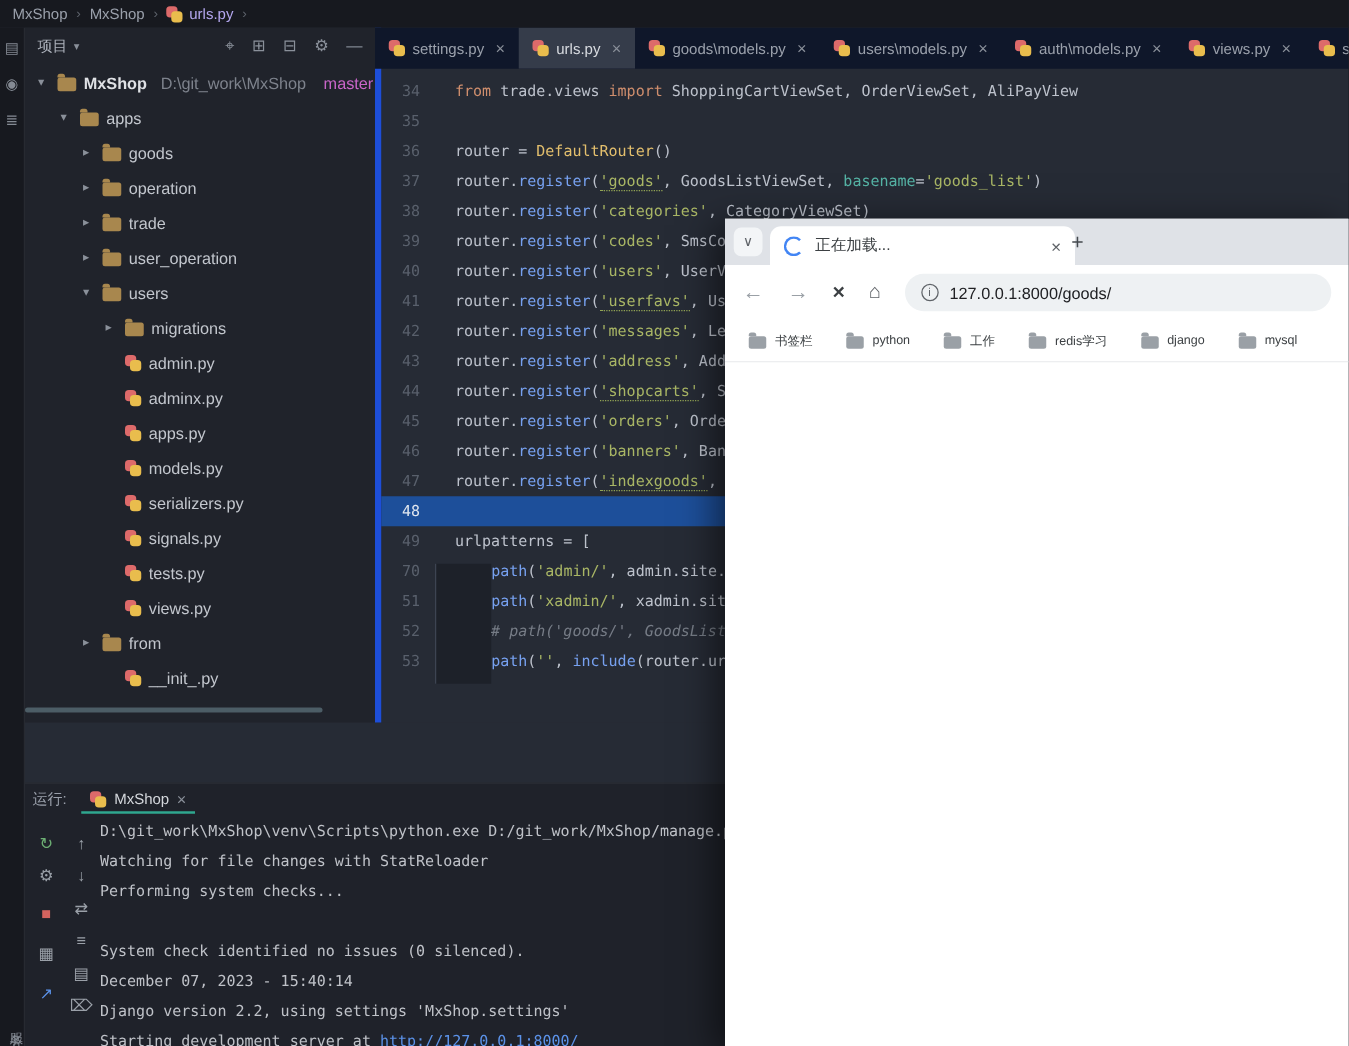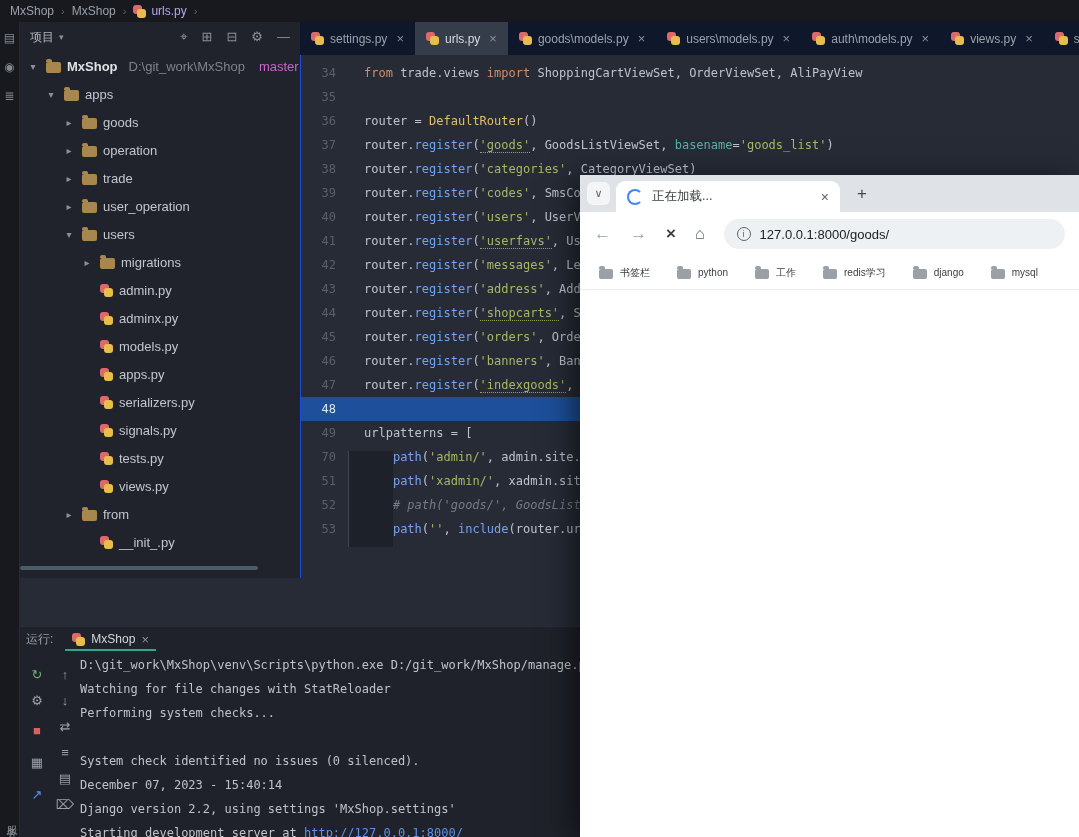--- a/index.html
+++ b/index.html
@@ -17,21 +17,21 @@
   
   .toolstrip{position:absolute;left:0;top:22px;width:19px;height:815px;background:#17191f;
              border-right:1px solid #272a31;z-index:4;}
   #stripIcons{display:flex;flex-direction:column;align-items:center;gap:17px;padding-top:10px;}
   .strip-icon{color:#848a93;font-size:12px;line-height:12px;cursor:pointer;}
   .strip-bottom{position:absolute;bottom:16px;left:0;width:19px;text-align:center;color:#848a93;
                 font-size:11px;writing-mode:vertical-rl;letter-spacing:2px;}
 
   
   #projectPanel{position:absolute;left:20px;top:22px;width:280px;height:556px;background:#20232b;
-                border-right:1px solid #1d4ed8;overflow:hidden;z-index:3;}
+                border-right:5px solid #1d4ed8;overflow:hidden;z-index:3;}
   .panel-header{height:30px;display:flex;align-items:center;padding:0 10px;font-size:12px;color:#adb2bc;}
   .panel-title{display:flex;align-items:center;gap:5px;cursor:pointer;}
   .caret{color:#8a909a;font-size:9px;}
   .panel-icons{margin-left:auto;display:flex;gap:14px;color:#8a909a;font-size:13px;}
   .panel-icons span{cursor:pointer;}
   .tree{font-size:13px;color:#c2c6cd;white-space:nowrap;}
   .tree-row{height:28px;display:flex;align-items:center;gap:6px;cursor:pointer;box-sizing:border-box;}
   .chev{width:14px;flex:none;text-align:center;color:#8a909a;font-size:10px;}
   .folder-ic{width:15px;height:11px;background:#a8874e;border-radius:2px;position:relative;flex:none;margin-top:2px;}
   .folder-ic::before{content:"";position:absolute;top:-3px;left:0;width:6px;height:3px;background:#a8874e;
@@ -87,21 +87,21 @@
            font-family:"DejaVu Sans Mono",monospace;font-size:12px;color:#bfc2c8;}
   .cline{height:24px;line-height:24px;white-space:pre;}
   .clink{color:#5b92e8;text-decoration:underline;cursor:pointer;}
 
   
   #browser{position:absolute;left:580px;top:175px;width:499px;height:662px;background:#fff;
            box-shadow:-7px 5px 28px rgba(0,0,0,.55);z-index:20;}
   .b-tabstrip{position:relative;height:37px;background:#dfe2e7;}
   .b-chevbtn{position:absolute;left:7px;top:7px;width:23px;height:23px;background:#f3f5f7;border-radius:6px;
              display:flex;align-items:center;justify-content:center;color:#5f6368;font-size:11px;cursor:pointer;}
-  .b-tab{position:absolute;left:36px;top:6px;width:224px;height:31px;background:#fff;border-radius:9px 9px 0 0;
+  .b-tab{position:absolute;left:36px;top:6px;width:244px;height:31px;background:#fff;border-radius:9px 9px 0 0;
          display:flex;align-items:center;gap:9px;padding:0 11px;box-sizing:border-box;cursor:pointer;justify-content:center;}
   .spinner{width:12px;height:12px;border:2px solid #4285f4;border-right-color:transparent;border-radius:50%;
            flex:none;animation:spin 1s linear infinite;}
   @keyframes spin{to{transform:rotate(360deg);}}
   .b-tab-title{font-size:12.5px;color:#3c4043;flex:1;overflow:hidden;white-space:nowrap;}
   .b-tab-x{color:#5f6368;font-size:14px;cursor:pointer;}
   .b-plus{position:absolute;left:270px;top:7px;width:24px;height:24px;display:flex;align-items:center;
           justify-content:center;font-size:17px;color:#454a4f;cursor:pointer;}
   .b-toolbar{height:44px;background:#fff;display:flex;align-items:center;gap:19px;padding:0 14px;box-sizing:border-box;}
   .b-nav{color:#9aa0a6;font-size:17px;cursor:pointer;}
@@ -226,29 +226,29 @@
               <i class="pb"></i>
             </span>
             <span class="tree-label">adminx.py</span>
           </div>
           <div class="tree-row" style="padding-left: 60px;">
             <span class="chev"></span>
             <span class="pyicon">
               <i class="pa"></i>
               <i class="pb"></i>
             </span>
+            <span class="tree-label">apps.py</span>
+          </div>
+          <div class="tree-row" style="padding-left: 60px;">
+            <span class="chev"></span>
+            <span class="pyicon">
+              <i class="pa"></i>
+              <i class="pb"></i>
+            </span>
             <span class="tree-label">models.py</span>
-          </div>
-          <div class="tree-row" style="padding-left: 60px;">
-            <span class="chev"></span>
-            <span class="pyicon">
-              <i class="pa"></i>
-              <i class="pb"></i>
-            </span>
-            <span class="tree-label">apps.py</span>
           </div>
           <div class="tree-row" style="padding-left: 60px;">
             <span class="chev"></span>
             <span class="pyicon">
               <i class="pa"></i>
               <i class="pb"></i>
             </span>
             <span class="tree-label">serializers.py</span>
           </div>
           <div class="tree-row" style="padding-left: 60px;">

